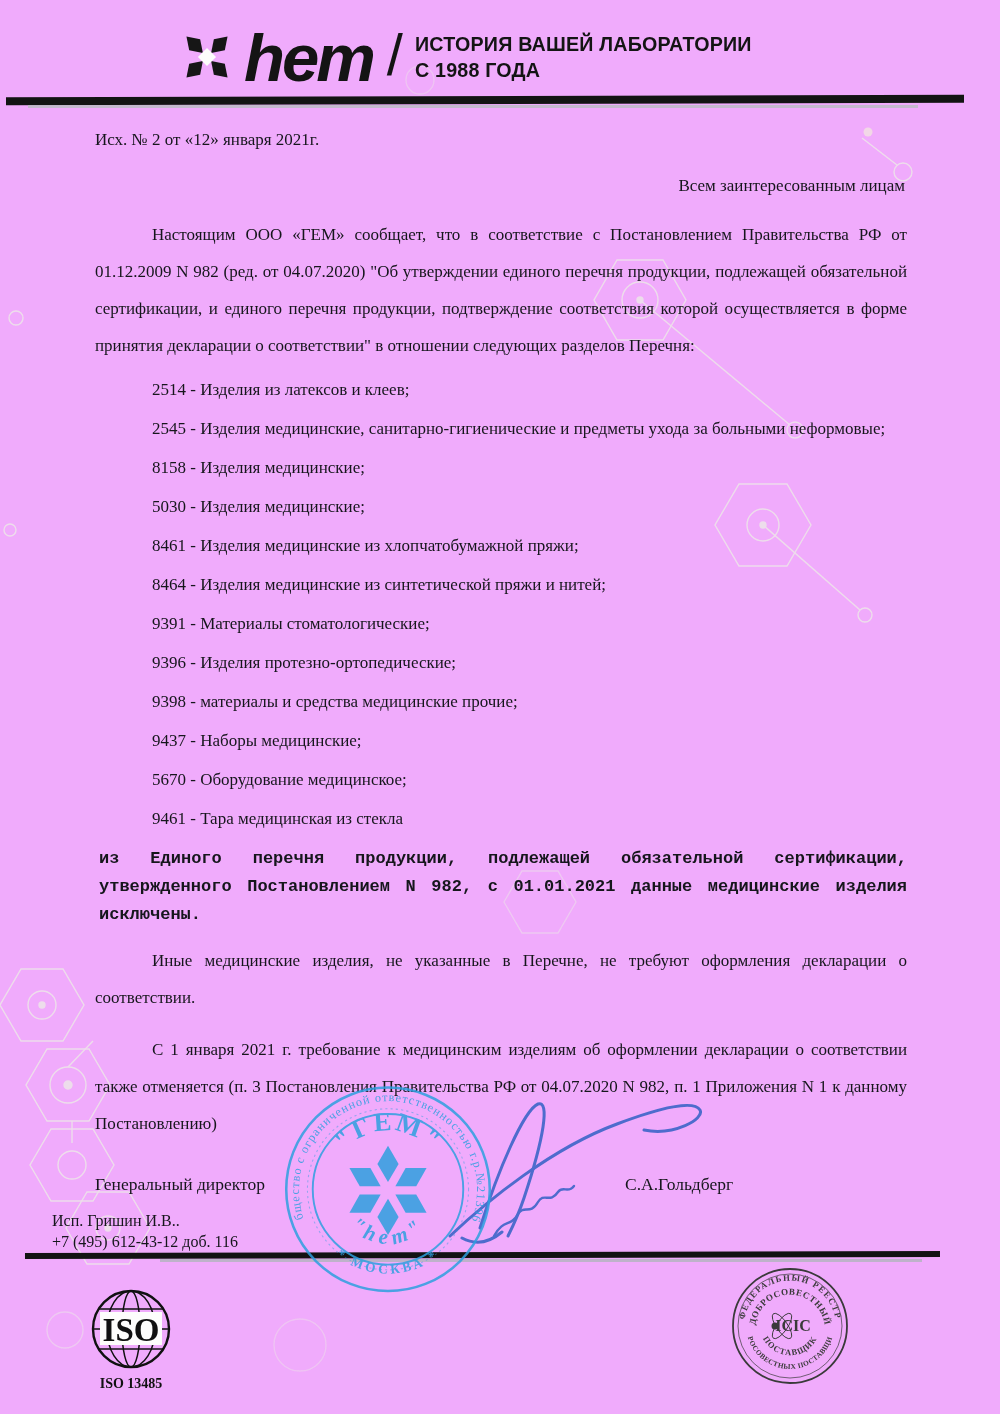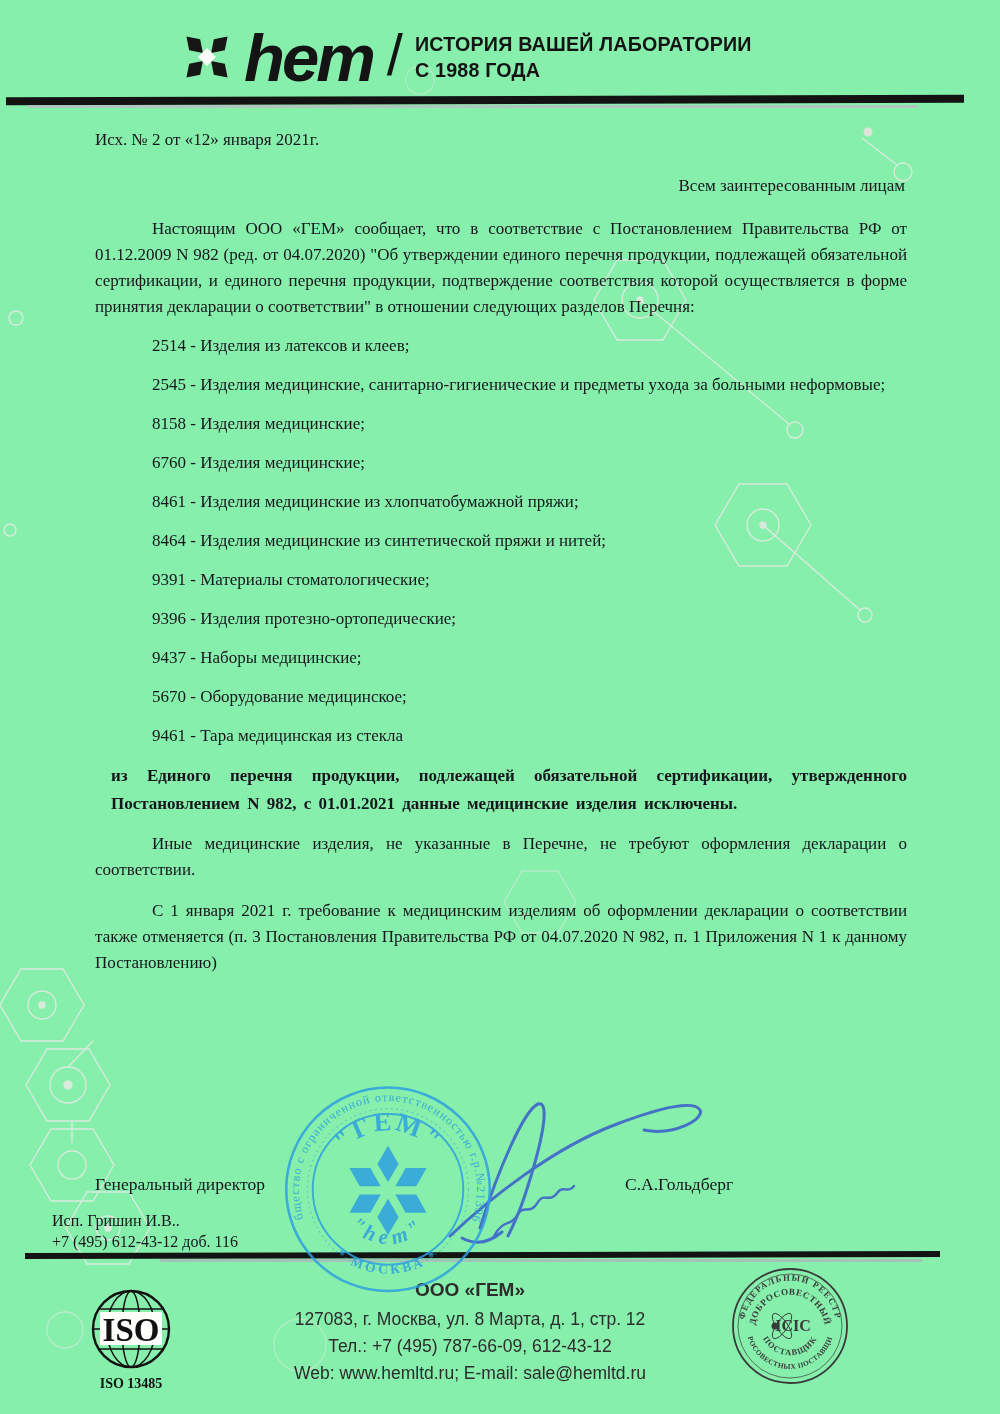--- a/index.html
+++ b/index.html
@@ -1,16 +1,16 @@
 <!DOCTYPE html>
 <html><head>
 <meta charset="utf-8">
 <style>
   html,body{margin:0;padding:0;background:#888;}
-  .page{position:relative;width:1000px;height:1414px;margin:0 auto;background:#86efac;
+  .page{position:relative;width:1000px;height:1414px;margin:0 auto;background:#f0abfc;
         overflow:hidden;font-family:"Liberation Serif",serif;color:#16161c;}
   svg text{font-family:"Liberation Serif",serif;}
 
   
   .watermark{position:absolute;inset:0;z-index:0;}
 
   
   .brandrow{position:absolute;left:176px;top:18px;height:78px;display:flex;align-items:center;z-index:2;}
   .brand-icon{width:62px;height:62px;margin-right:6px;}
   .brand-word{font-family:"Liberation Sans",sans-serif;font-weight:bold;font-style:italic;
@@ -21,24 +21,24 @@
            line-height:26px;color:#141414;transform:scaleX(.96);transform-origin:left center;
            letter-spacing:.2px;white-space:nowrap;}
 
   .bar-top{position:absolute;left:6px;width:958px;top:96px;height:8px;background:#131313;z-index:1;transform:rotate(-.15deg);}
   .bar-top-shadow{position:absolute;left:28px;width:890px;top:105px;height:3px;background:#b9bdc2;opacity:.8;z-index:1;}
 
   
   .bodytext{position:absolute;left:95px;right:93px;top:130px;z-index:2;font-size:17px;}
   .refline{margin:0 0 16px 0;}
   .addressee{text-align:right;margin:26px 2px 20px 0;}
-  .para{text-align:justify;text-indent:57px;line-height:26px;margin:0;}
+  .para{text-align:justify;text-indent:57px;line-height:37px;margin:0;}
   .intro{margin-bottom:13px;}
   .item{text-align:justify;text-indent:57px;line-height:26px;margin:13px 0 13px 0;}
-  .concl{font-weight:bold;text-align:justify;text-indent:0;line-height:28px;word-spacing:3px;margin:10px 0 0 16px;}
+  .concl{font-weight:bold;text-align:justify;text-indent:0;line-height:28px;word-spacing:3px;margin:10px 0 0 4px;font-family:Liberation Mono, monospace;}
   .p-other{margin-top:13px;}
   .p-final{margin-top:15px;font-family:Liberation Serif, serif;}
 
   
   .sig-title{position:absolute;left:95px;top:1174px;font-size:17.5px;z-index:2;text-align:center;}
   .sig-name{position:absolute;left:625px;top:1174px;font-size:17.5px;z-index:2;text-align:center;}
   .exec{position:absolute;left:52px;top:1210px;font-size:16px;line-height:21px;z-index:2;}
   .stamp-svg{position:absolute;left:282px;top:1080px;width:212px;height:225px;z-index:4;opacity:.85;}
   .sign-svg{position:absolute;left:432px;top:1086px;width:330px;height:160px;z-index:3;opacity:.92;}
 
@@ -124,25 +124,26 @@
   <div class="bar-top"></div>
   <div class="bar-top-shadow"></div>
 
   <div class="bodytext">
     <div class="refline">Исх. № 2 от «12» января 2021г.</div>
     <div class="addressee">Всем заинтересованным лицам</div>
     <p class="para intro">Настоящим ООО «ГЕМ» сообщает, что в соответствие с Постановлением Правительства РФ от 01.12.2009 N 982 (ред. от 04.07.2020) "Об утверждении единого перечня продукции, подлежащей обязательной сертификации, и единого перечня продукции, подтверждение соответствия которой осуществляется в форме принятия декларации о соответствии" в отношении следующих разделов Перечня:</p>
     <div class="item">2514 - Изделия из латексов и клеев;</div>
     <div class="item">2545 - Изделия медицинские, санитарно-гигиенические и предметы ухода за больными неформовые;</div>
     <div class="item">8158 - Изделия медицинские;</div>
-    <div class="item">6760 - Изделия медицинские;</div>
+    <div class="item">5030 - Изделия медицинские;</div>
     <div class="item">8461 - Изделия медицинские из хлопчатобумажной пряжи;</div>
     <div class="item">8464 - Изделия медицинские из синтетической пряжи и нитей;</div>
     <div class="item">9391 - Материалы стоматологические;</div>
     <div class="item">9396 - Изделия протезно-ортопедические;</div>
+    <div class="item">9398 - материалы и средства медицинские прочие;</div>
     <div class="item">9437 - Наборы медицинские;</div>
     <div class="item">5670 - Оборудование медицинское;</div>
     <div class="item">9461 - Тара медицинская из стекла</div>
     <p class="para concl">из Единого перечня продукции, подлежащей обязательной сертификации, утвержденного Постановлением N 982, с 01.01.2021 данные медицинские изделия исключены.</p>
     <p class="para p-other">Иные медицинские изделия, не указанные в Перечне, не требуют оформления декларации о соответствии.</p>
     <p class="para p-final">С 1 января 2021 г. требование к медицинским изделиям об оформлении декларации о соответствии также отменяется (п. 3 Постановления Правительства РФ от 04.07.2020 N 982, п. 1 Приложения N 1 к данному Постановлению)</p>
   </div>
 
   <div class="sig-title">Генеральный директор</div>
   <div class="sig-name">С.А.Гольдберг</div>
@@ -221,26 +222,20 @@
         <line x1="18" y1="26" x2="94" y2="26"></line>
         <line x1="18" y1="46" x2="94" y2="46"></line>
         <line x1="18" y1="66" x2="94" y2="66"></line>
       </g>
     </g>
     <rect x="25" y="29" width="62" height="33" fill="#fdfdfc"></rect>
     <text x="56" y="58" text-anchor="middle" font-family="Liberation Sans, sans-serif" font-size="33" font-weight="bold" fill="#111">ISO</text>
     <text x="56" y="105" text-anchor="middle" font-family="Liberation Sans, sans-serif" font-size="14" font-weight="bold" fill="#111">ISO 13485</text>
   </svg>
 
-  <div class="footer-center">
-    <div class="footer-company">ООО «ГЕМ»</div>
-    <div class="footer-line">127083, г. Москва, ул. 8 Марта, д. 1, стр. 12</div>
-    <div class="footer-line">Тел.: +7 (495) 787-66-09, 612-43-12</div>
-    <div class="footer-line">Web: www.hemltd.ru; E-mail: sale@hemltd.ru</div>
-  </div>
 
   <svg class="seal-svg" viewBox="0 0 128 128">
     <defs>
       <path id="sealOuterTop" d="M 20,76 A 46,46 0 1 1 108,76"></path>
       <path id="sealOuterBottom" d="M 22,74 A 44,44 0 0 0 106,74"></path>
       <path id="sealMidTop" d="M 30,74 A 35,35 0 1 1 98,74"></path>
       <path id="sealMidBottom" d="M 36,72 A 30,30 0 0 0 92,72"></path>
     </defs>
     <g stroke="#3a3a3a" fill="none">
       <circle cx="64" cy="62" r="57" stroke-width="1.8"></circle>

